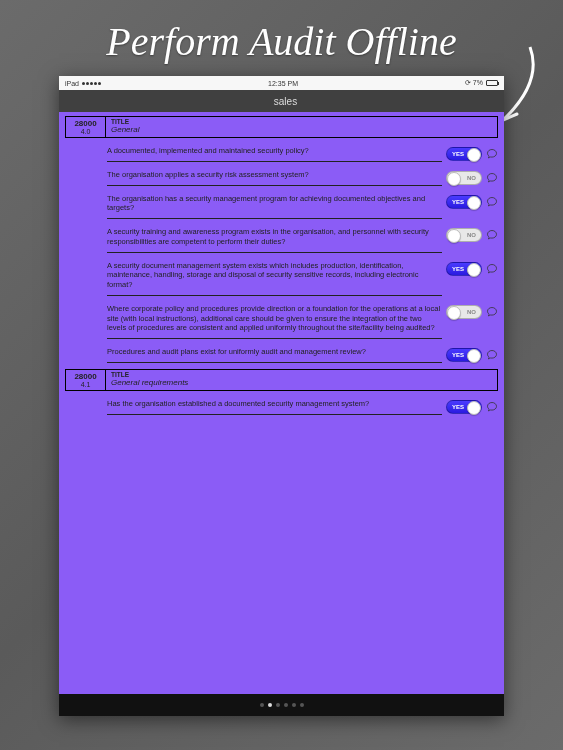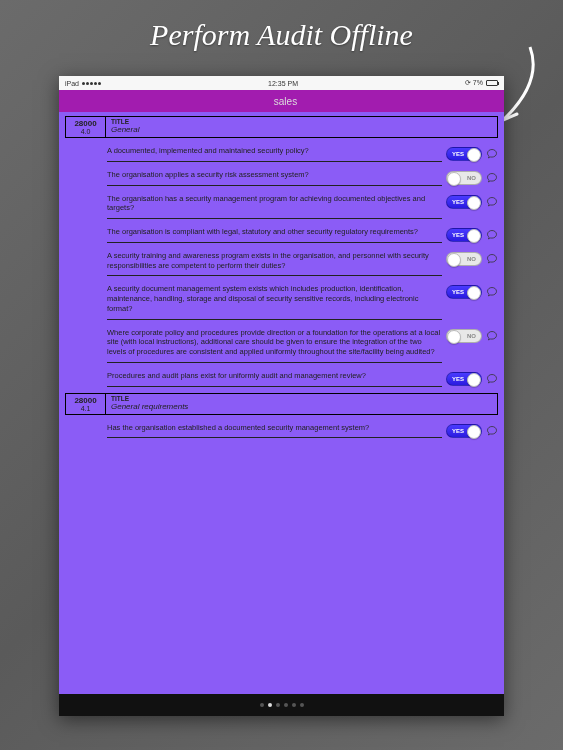--- a/index.html
+++ b/index.html
@@ -7,21 +7,21 @@
   body {
     background: linear-gradient(135deg, #6b6b6b 0%, #5a5a5a 50%, #6b6b6b 100%);
     font-family: -apple-system, Helvetica, Arial, sans-serif;
     overflow: hidden;
     position: relative;
   }
   .promo-title {
     text-align: center;
     color: #fff;
     font-family: 'Brush Script MT', cursive;
-    font-size: 30px;
+    font-size: 40px;
     font-style: italic;
     padding: 18px 0 6px;
     text-shadow: 0 1px 2px rgba(0,0,0,.4);
   }
   .arrow {
     position: absolute;
     right: 18px;
     top: 42px;
     color: #fff;
   }
@@ -47,21 +47,21 @@
     color: #333;
     padding: 0 6px;
   }
   .statusbar .sb-left, .statusbar .sb-right { display:flex; align-items:center; gap:3px;}
   .sb-dots { display:flex; gap:1px;}
   .sb-dots span { width:3px; height:3px; border-radius:50%; background:#333; display:inline-block;}
   .sb-batt { width:12px; height:6px; border:0.5px solid #333; border-radius:1px; position:relative;}
   .sb-batt::after { content:''; position:absolute; right:-2px; top:1px; width:1px; height:3px; background:#333;}
   .navbar {
     height: 22px;
-    background: #a21caf;
+    background: #404040;
     display:flex; align-items:center; justify-content:center;
     color:#ddd; font-size:10px;padding-left:8px;
   }
   .content {
     flex:1;
     overflow:hidden;
     background:#8b5cf6;
     font-size: 7.5px;
     color:#222;
   }
@@ -202,32 +202,20 @@
           <div class="toggle yes">
             <span>YES</span>
             <div class="knob"></div>
           </div>
           <div class="comment-icon"><svg viewBox="0 0 24 24" width="12" height="12">
               <path d="M12 3C7 3 3 6.3 3 10.5c0 2.3 1.3 4.4 3.3 5.8-.2 1.2-.8 2.5-1.8 3.4 1.8-.2 3.5-.9 4.8-1.8 .8.2 1.7.3 2.7.3 5 0 9-3.3 9-7.5S17 3 12 3z" fill="none" stroke="#333" stroke-width="1.6"></path>
             </svg></div>
         </div>
       </div>
       <div class="row">
-        <div class="q">The organisation is compliant with legal, statutory and other security regulatory requirements?</div>
-        <div class="ctrl">
-          <div class="toggle yes">
-            <span>YES</span>
-            <div class="knob"></div>
-          </div>
-          <div class="comment-icon"><svg viewBox="0 0 24 24" width="12" height="12">
-              <path d="M12 3C7 3 3 6.3 3 10.5c0 2.3 1.3 4.4 3.3 5.8-.2 1.2-.8 2.5-1.8 3.4 1.8-.2 3.5-.9 4.8-1.8 .8.2 1.7.3 2.7.3 5 0 9-3.3 9-7.5S17 3 12 3z" fill="none" stroke="#333" stroke-width="1.6"></path>
-            </svg></div>
-        </div>
-      </div>
-      <div class="row">
         <div class="q">A security training and awareness program exists in the organisation, and personnel with security responsibilities are competent to perform their duties?</div>
         <div class="ctrl">
           <div class="toggle no">
             <span>NO</span>
             <div class="knob"></div>
           </div>
           <div class="comment-icon"><svg viewBox="0 0 24 24" width="12" height="12">
               <path d="M12 3C7 3 3 6.3 3 10.5c0 2.3 1.3 4.4 3.3 5.8-.2 1.2-.8 2.5-1.8 3.4 1.8-.2 3.5-.9 4.8-1.8 .8.2 1.7.3 2.7.3 5 0 9-3.3 9-7.5S17 3 12 3z" fill="none" stroke="#333" stroke-width="1.6"></path>
             </svg></div>
         </div>

